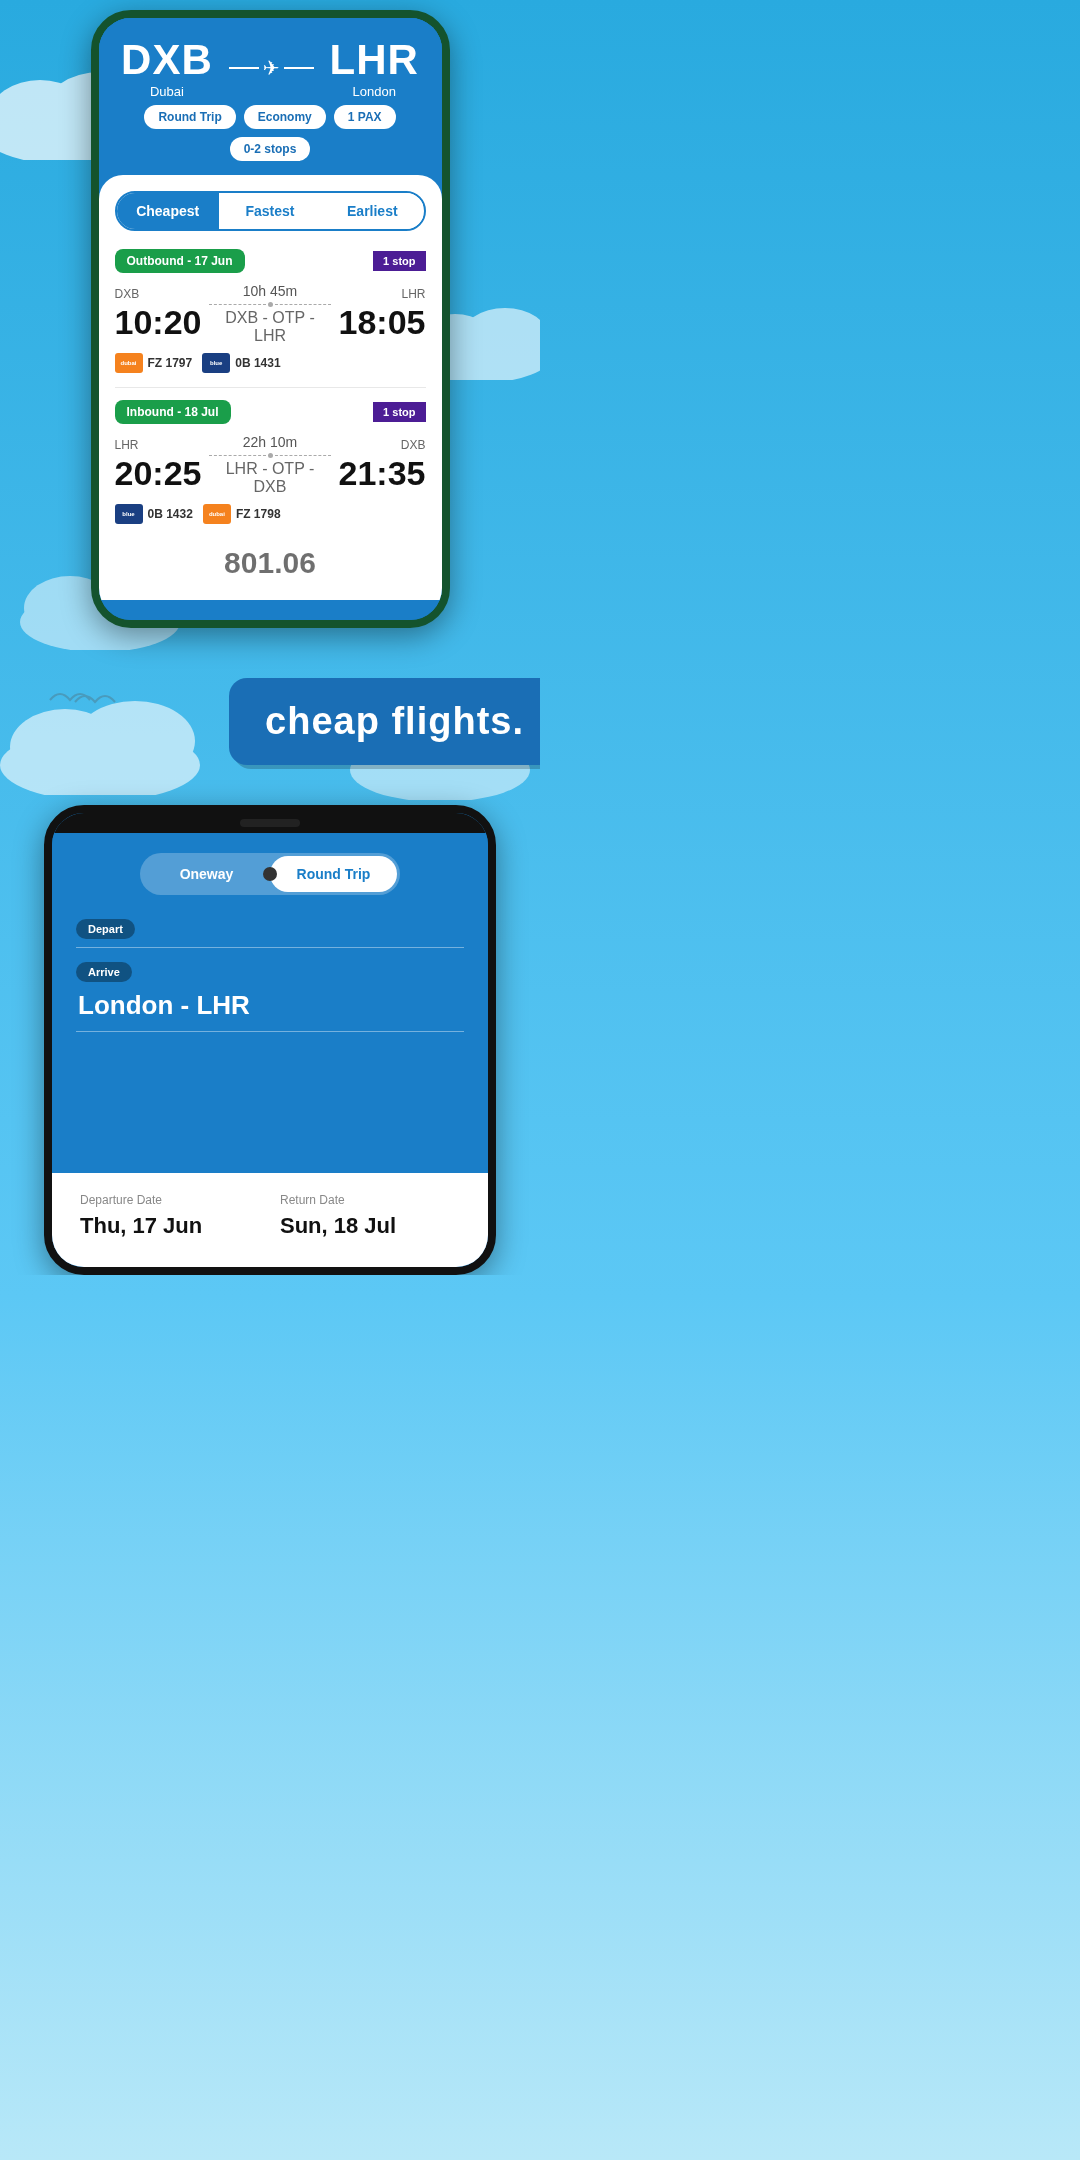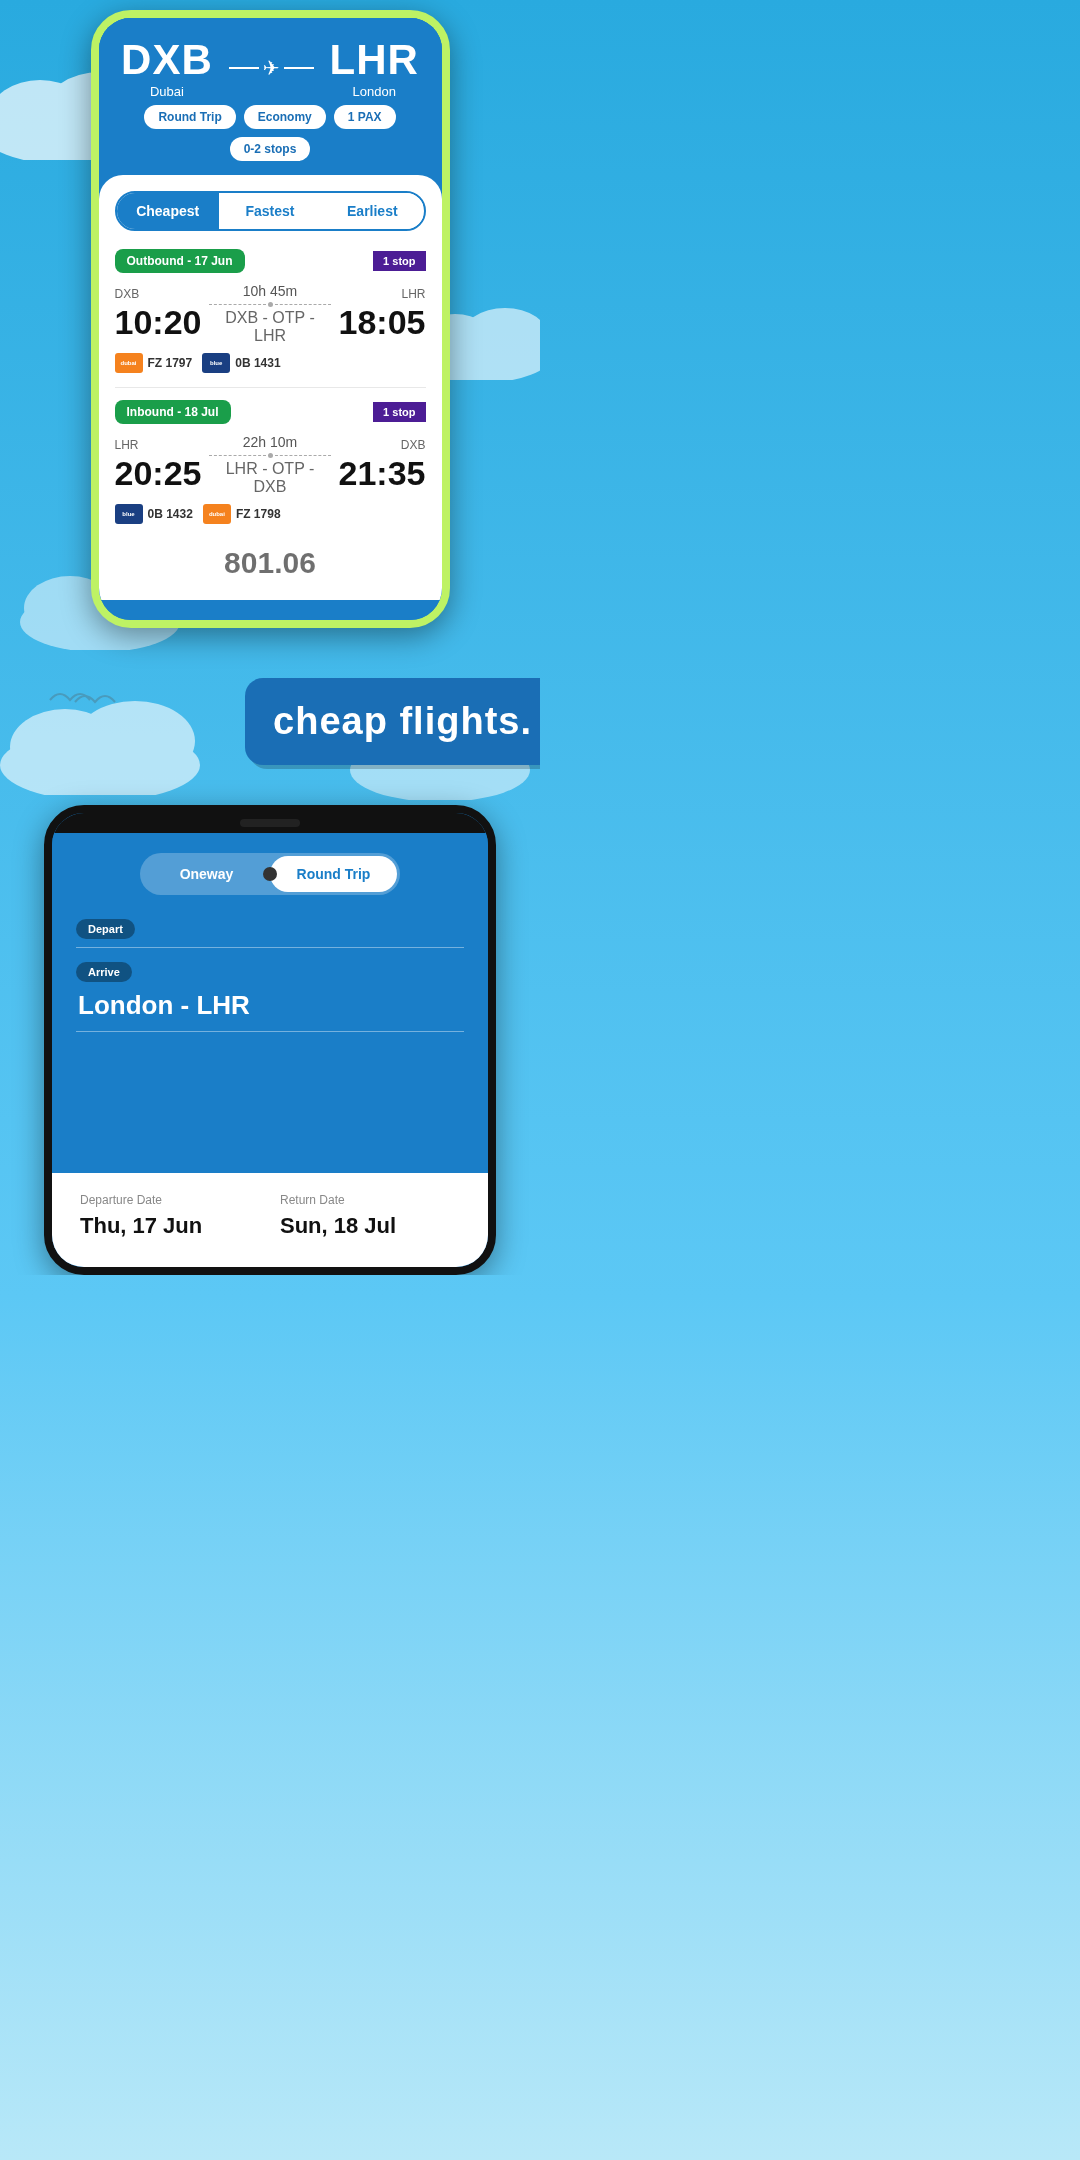--- a/index.html
+++ b/index.html
@@ -15,21 +15,21 @@
     }
 
     
     .phone-1 {
       position: relative;
       z-index: 10;
       width: 359px;
       margin: 0 auto;
       background: #1a7ec8;
       border-radius: 40px;
-      border: 8px solid #bef264;
+      border: 8px solid #14532d;
       overflow: hidden;
       box-shadow: 0 8px 30px rgba(0,0,0,0.4);
       margin-top: 10px;
     }
 
     .phone-1-inner {
       background: #1a7ec8;
       padding-bottom: 20px;
     }
 
@@ -258,21 +258,21 @@
       opacity: 0.6;
       padding: 8px 0 4px;
     }
 
     .cheap-flights-bubble {
       display: inline-block;
       background: #1a6eb5;
       color: white;
       font-size: 38px;
       font-weight: 900;
-      padding: 22px 28px;
+      padding: 22px 36px;
       border-radius: 18px;
       box-shadow: 4px 4px 0 rgba(0,0,0,0.2);
       letter-spacing: 1px;
       margin-right: -20px;
     }
 
     
     .phone-2 {
       position: relative;
       z-index: 10;

